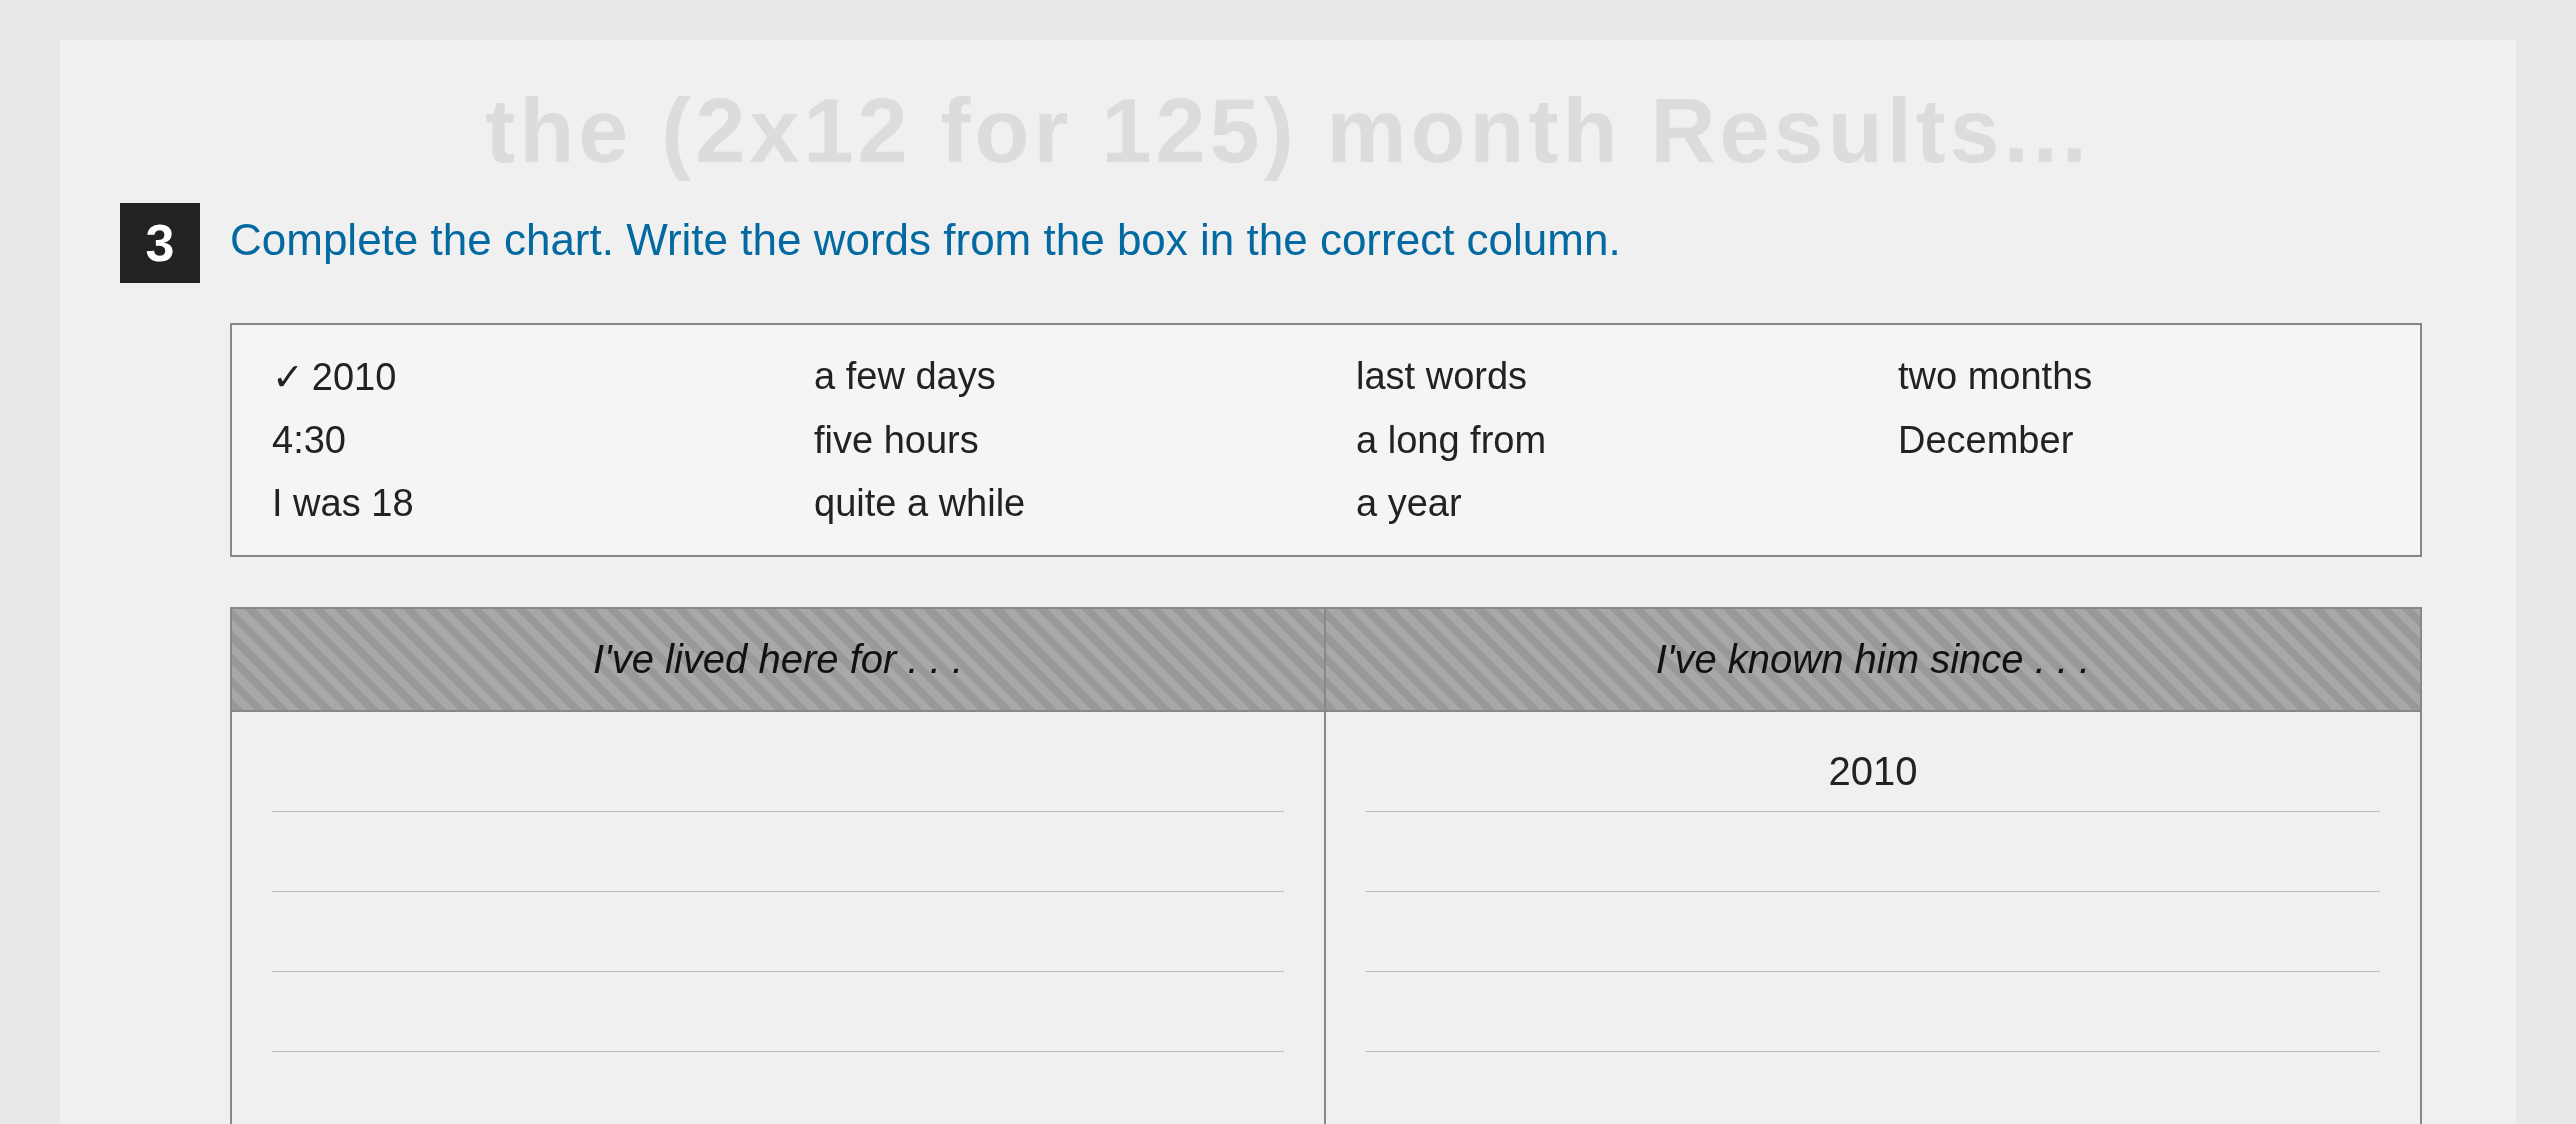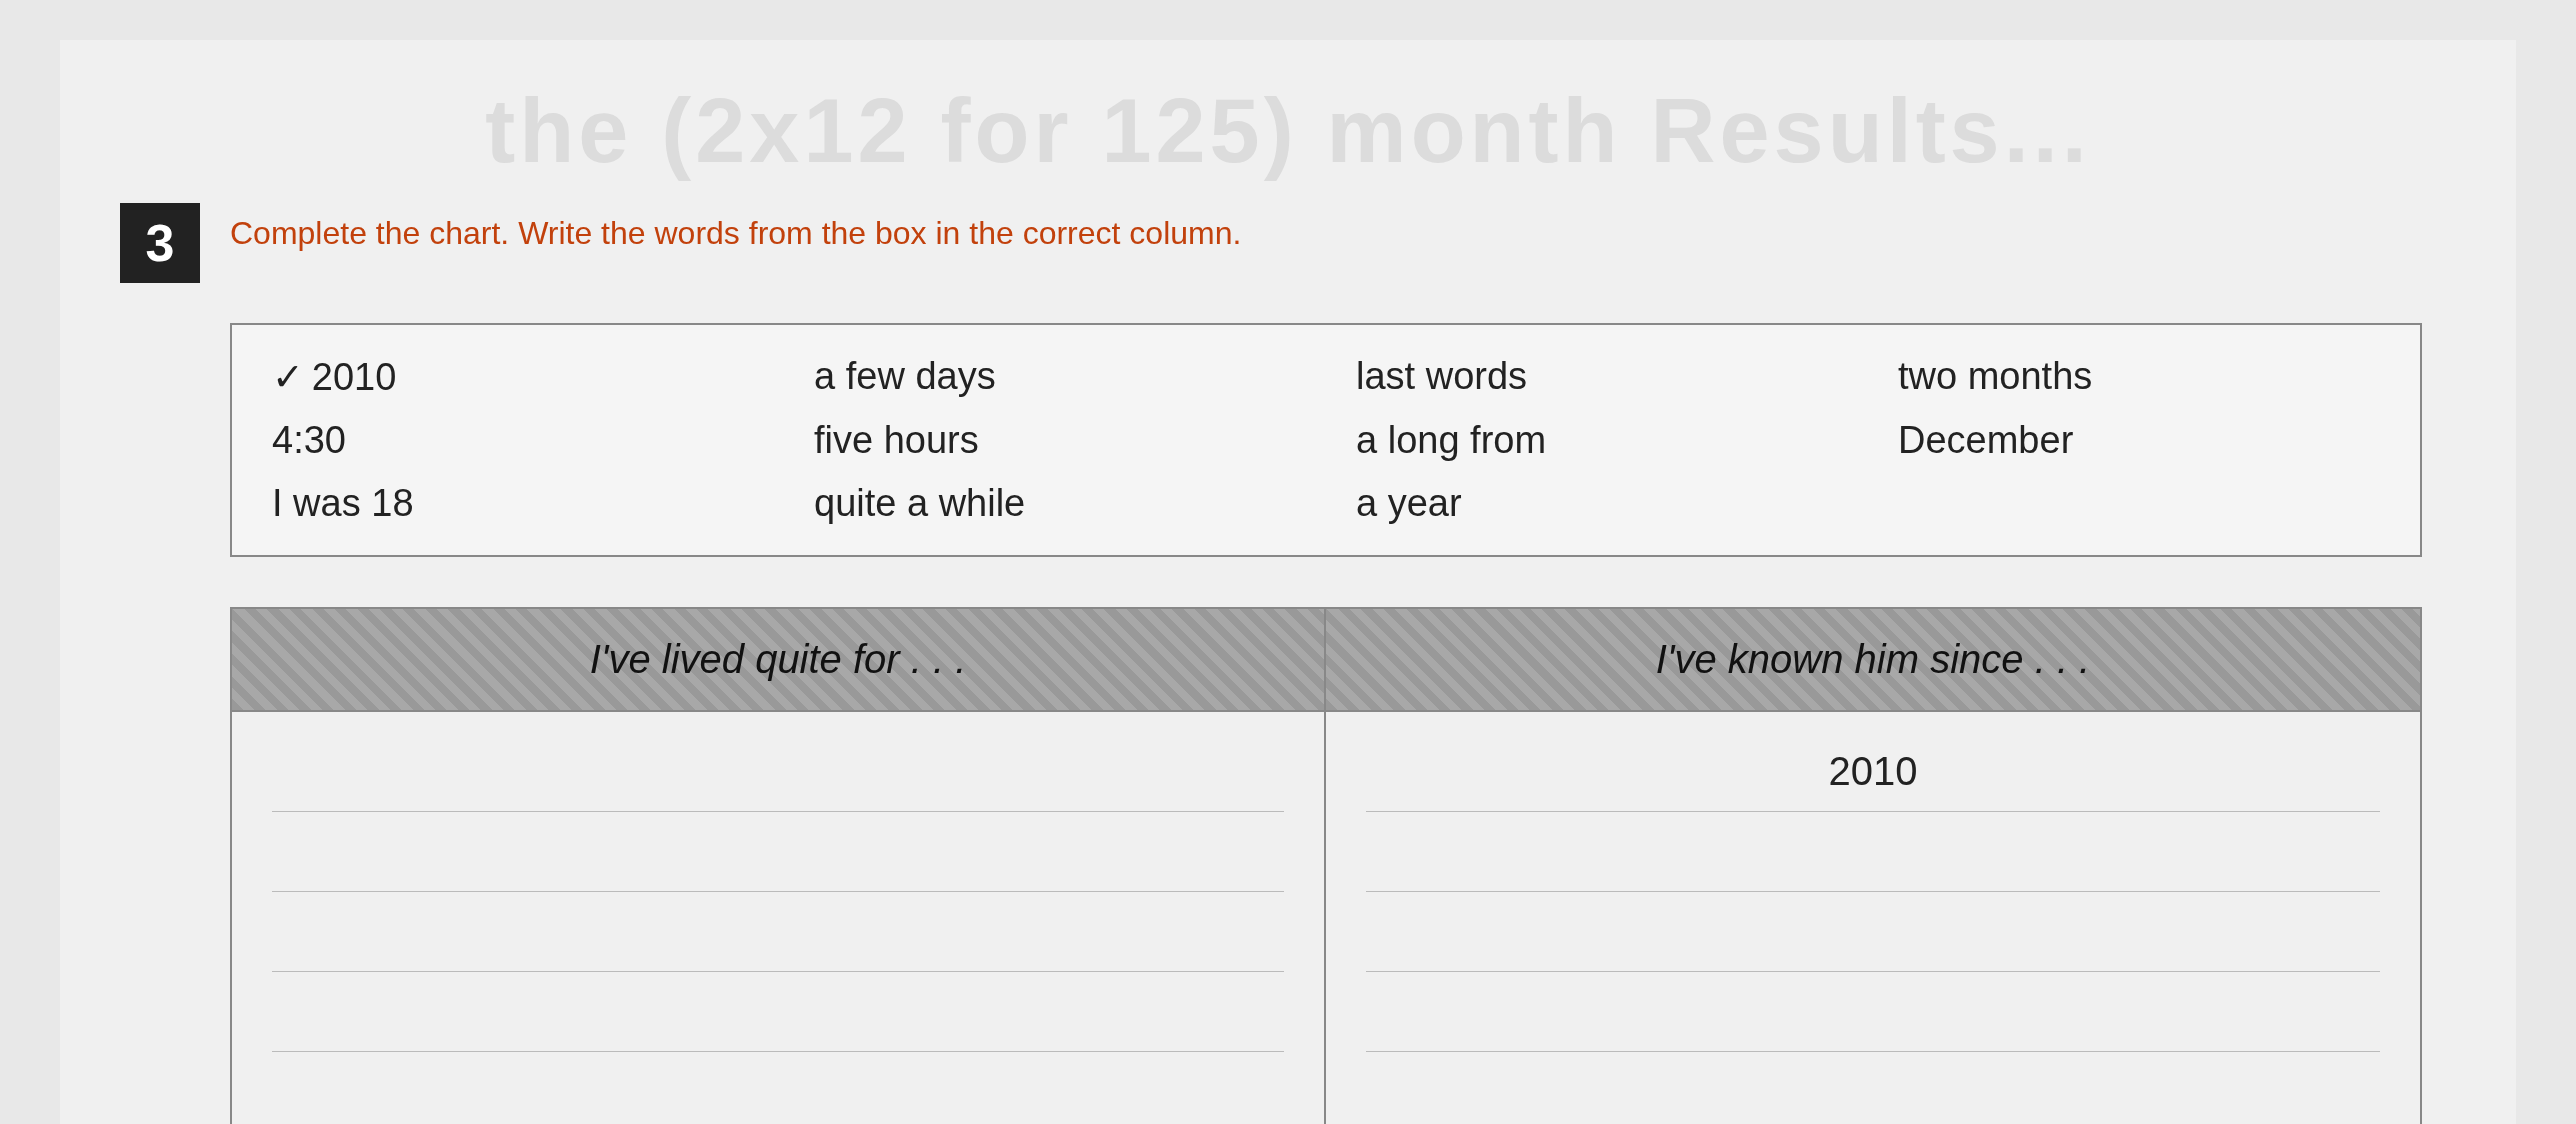--- a/index.html
+++ b/index.html
@@ -37,23 +37,23 @@
       font-weight: bold;
       width: 80px;
       height: 80px;
       display: flex;
       align-items: center;
       justify-content: center;
       flex-shrink: 0;
     }
 
     .question-text {
-      font-size: 32px;
+      font-size: 44px;
       padding-top: 12px;
-      color: #c2410c;
+      color: #0369a1;
     }
 
     .word-box {
       border: 2px solid #888;
       padding: 30px 40px;
       margin-left: 110px;
       margin-bottom: 50px;
       background-color: #f5f5f5;
       display: grid;
       grid-template-columns: 1fr 1fr 1fr 1fr;
@@ -167,21 +167,21 @@
     <div class="word-box-item">a long from</div>
 
     <div class="word-box-item">December</div>
     <div class="word-box-item">I was 18</div>
     <div class="word-box-item">quite a while</div>
     <div class="word-box-item">a year</div>
   </div>
 
   <div class="chart-container">
     <div class="chart-header">
-      <div class="chart-col-header">I've lived quite for . . .</div>
+      <div class="chart-col-header">I've lived here for . . .</div>
       <div class="chart-col-header">I've known him since . . .</div>
     </div>
     <div class="chart-body">
       <div class="chart-col">
         <div class="chart-row"></div>
         <div class="chart-row"></div>
         <div class="chart-row"></div>
         <div class="chart-row"></div>
         <div class="chart-row"></div>
 

